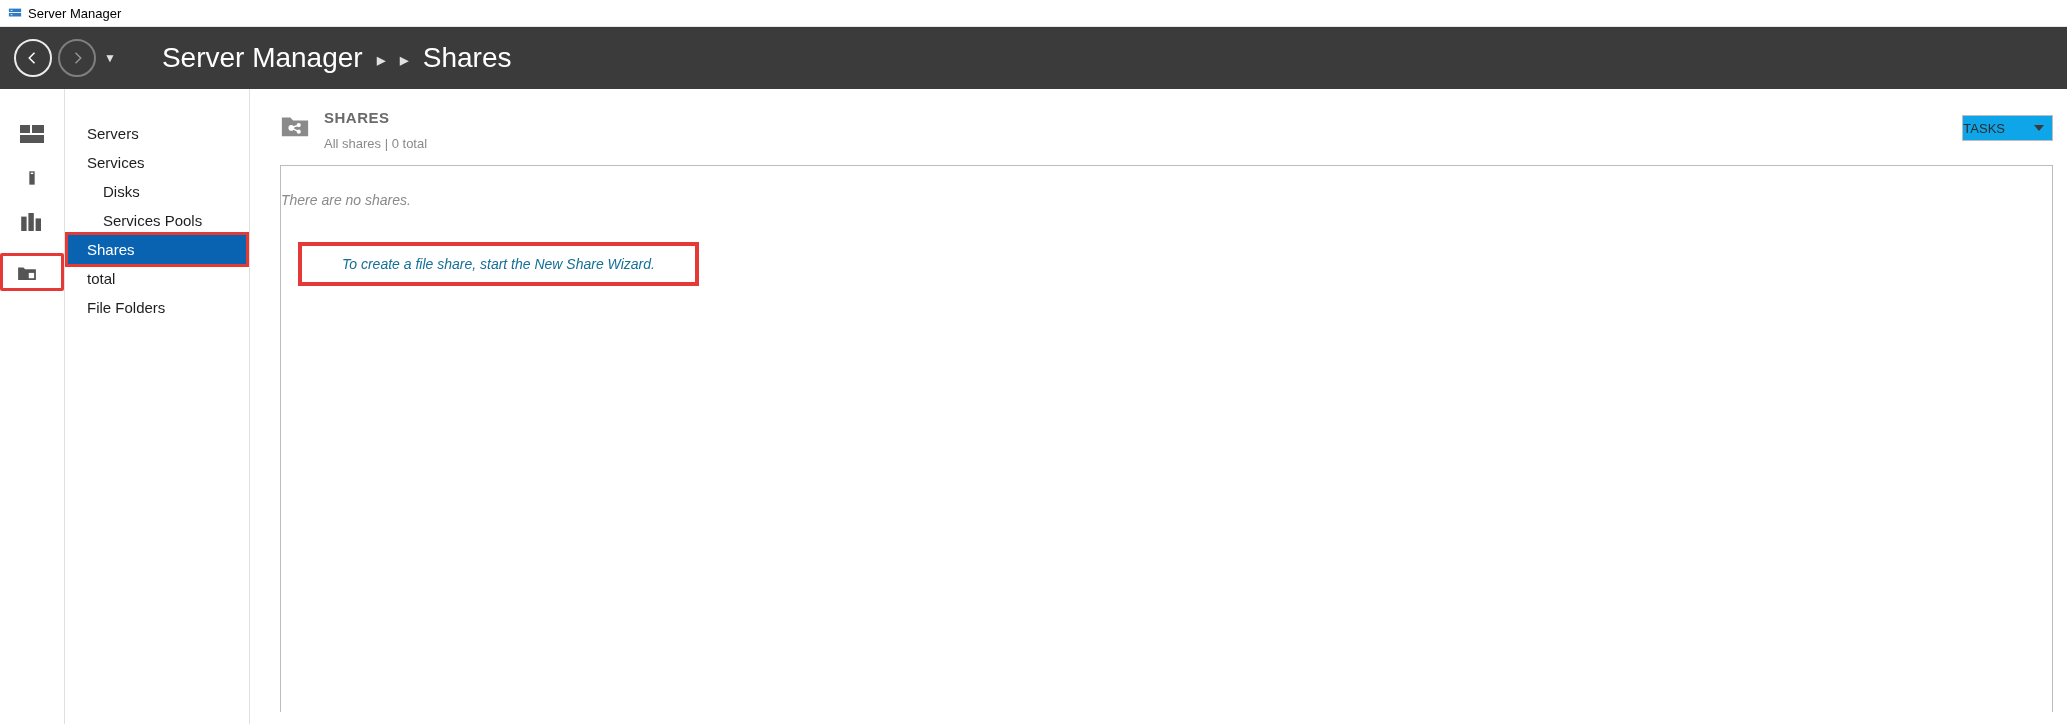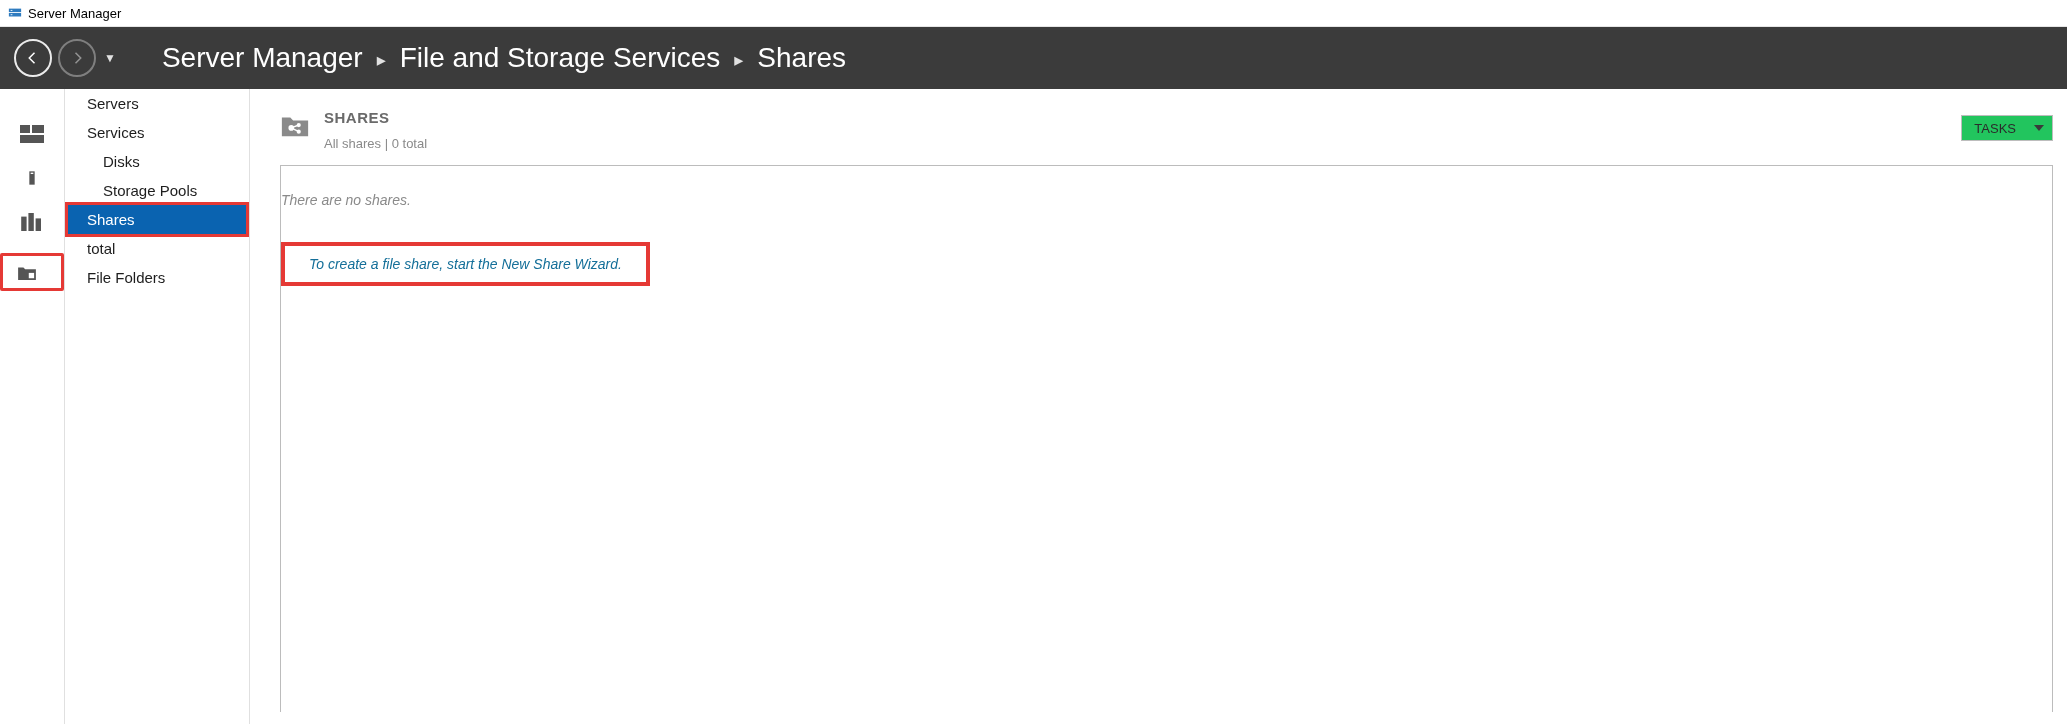--- a/index.html
+++ b/index.html
@@ -112,20 +112,21 @@
     display: flex; align-items: center; justify-content: center;
     gap: 4px;
     border-radius: 2px;
     margin-top: 2px;
   }
 
   
   .nav-side {
     width: 184px;
     border-right: 1px solid var(--sidebar-border);
+    padding-top: 30px;
     font-size: 15px;
     position: relative;
   }
   .nav-item {
     padding: 6px 0 6px 22px;
     cursor: default;
     color: #1d1d1d;
   }
   .nav-item.indent { padding-left: 38px; }
   .nav-item.selected {
@@ -163,28 +164,28 @@
     font-size: 13px;
     color: var(--muted2);
     margin-top: 10px;
   }
 
   .tasks-btn {
     position: absolute;
     top: 26px;
     right: 14px;
     height: 24px;
-    padding: 0 8px 0 12px;
+    padding: 0 8px 0 0;
     border: 1px solid #bdbdbd;
     display: flex;
     align-items: center;
-    gap: 18px;
+    gap: 29px;
     font-size: 13px;
     color: #2b2b2b;
-    background: #22c55e;
+    background: #0ea5e9;
   }
   .tasks-btn .caret {
     width: 0; height: 0;
     border-left: 5px solid transparent;
     border-right: 5px solid transparent;
     border-top: 6px solid #3a3a3a;
   }
 
   .content-pane {
     margin-top: 14px;
@@ -198,21 +199,22 @@
     font-size: 14px;
   }
   .empty-msg {
     color: var(--muted2);
     font-style: italic;
   }
   .wizard-link-wrap {
     display: inline-block;
     margin-top: 34px;
     border: 4px solid var(--red);
-    padding: 10px 24px;
+    padding: 10px 40px;
+    margin-left: 17px;
   }
   .wizard-link {
     color: var(--link);
     font-style: italic;
     font-size: 14px;
   }
 
   svg { display: block; }
 </style>
 </head>
@@ -239,21 +241,20 @@
   <div class="nav-btn nav-forward">
     <svg viewBox="0 0 24 24" width="18" height="18" fill="none" stroke-width="2">
       <polyline points="10 5 17 12 10 19"></polyline>
     </svg>
   </div>
   <div class="nav-caret">▼</div>
 
   <div class="breadcrumbs">
     <span class="crumb-main">Server Manager</span>
     <span class="crumb-sep">▸</span>
-    <span class="crumb-sub">File and Storage Services</span>
     <span class="crumb-sep">▸</span>
     <span class="crumb-tail">Shares</span>
   </div>
 </div>
 
 <div class="body">
 
   <div class="icon-rail">
     <div class="rail-item">
       <svg viewBox="0 0 24 18" width="24" height="18">
@@ -283,21 +284,21 @@
       <svg viewBox="0 0 8 12" width="6" height="10">
         <polyline points="1,1 6,6 1,11" fill="none" stroke="#fff" stroke-width="2"></polyline>
       </svg>
     </div>
   </div>
 
   <div class="nav-side">
     <div class="nav-item">Servers</div>
     <div class="nav-item">Services</div>
     <div class="nav-item indent">Disks</div>
-    <div class="nav-item indent">Storage Pools</div>
+    <div class="nav-item indent">Services Pools</div>
     <div class="nav-item selected">Shares</div>
     <div class="nav-item">total</div>
     <div class="nav-item">File Folders</div>
   </div>
 
   <div class="main">
     <div class="section-head">
       <span class="section-icon">
         <svg viewBox="0 0 32 26" width="30" height="26">
           <polygon points="2,4 11,4 14,7 30,7 30,24 2,24" fill="#8a8a8a"></polygon>

